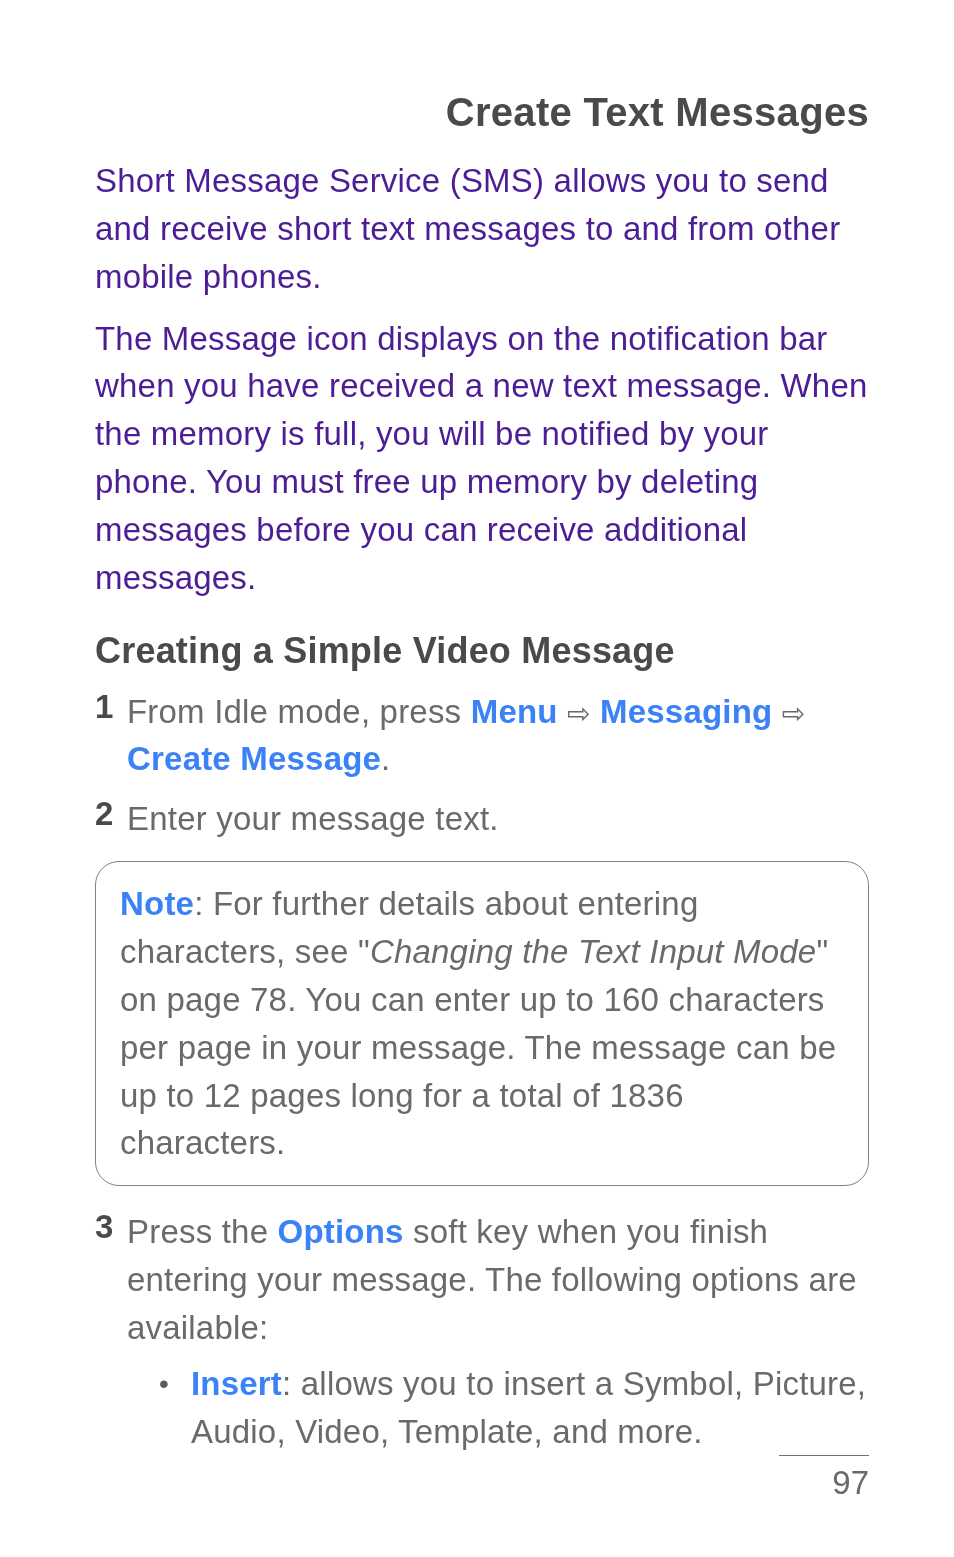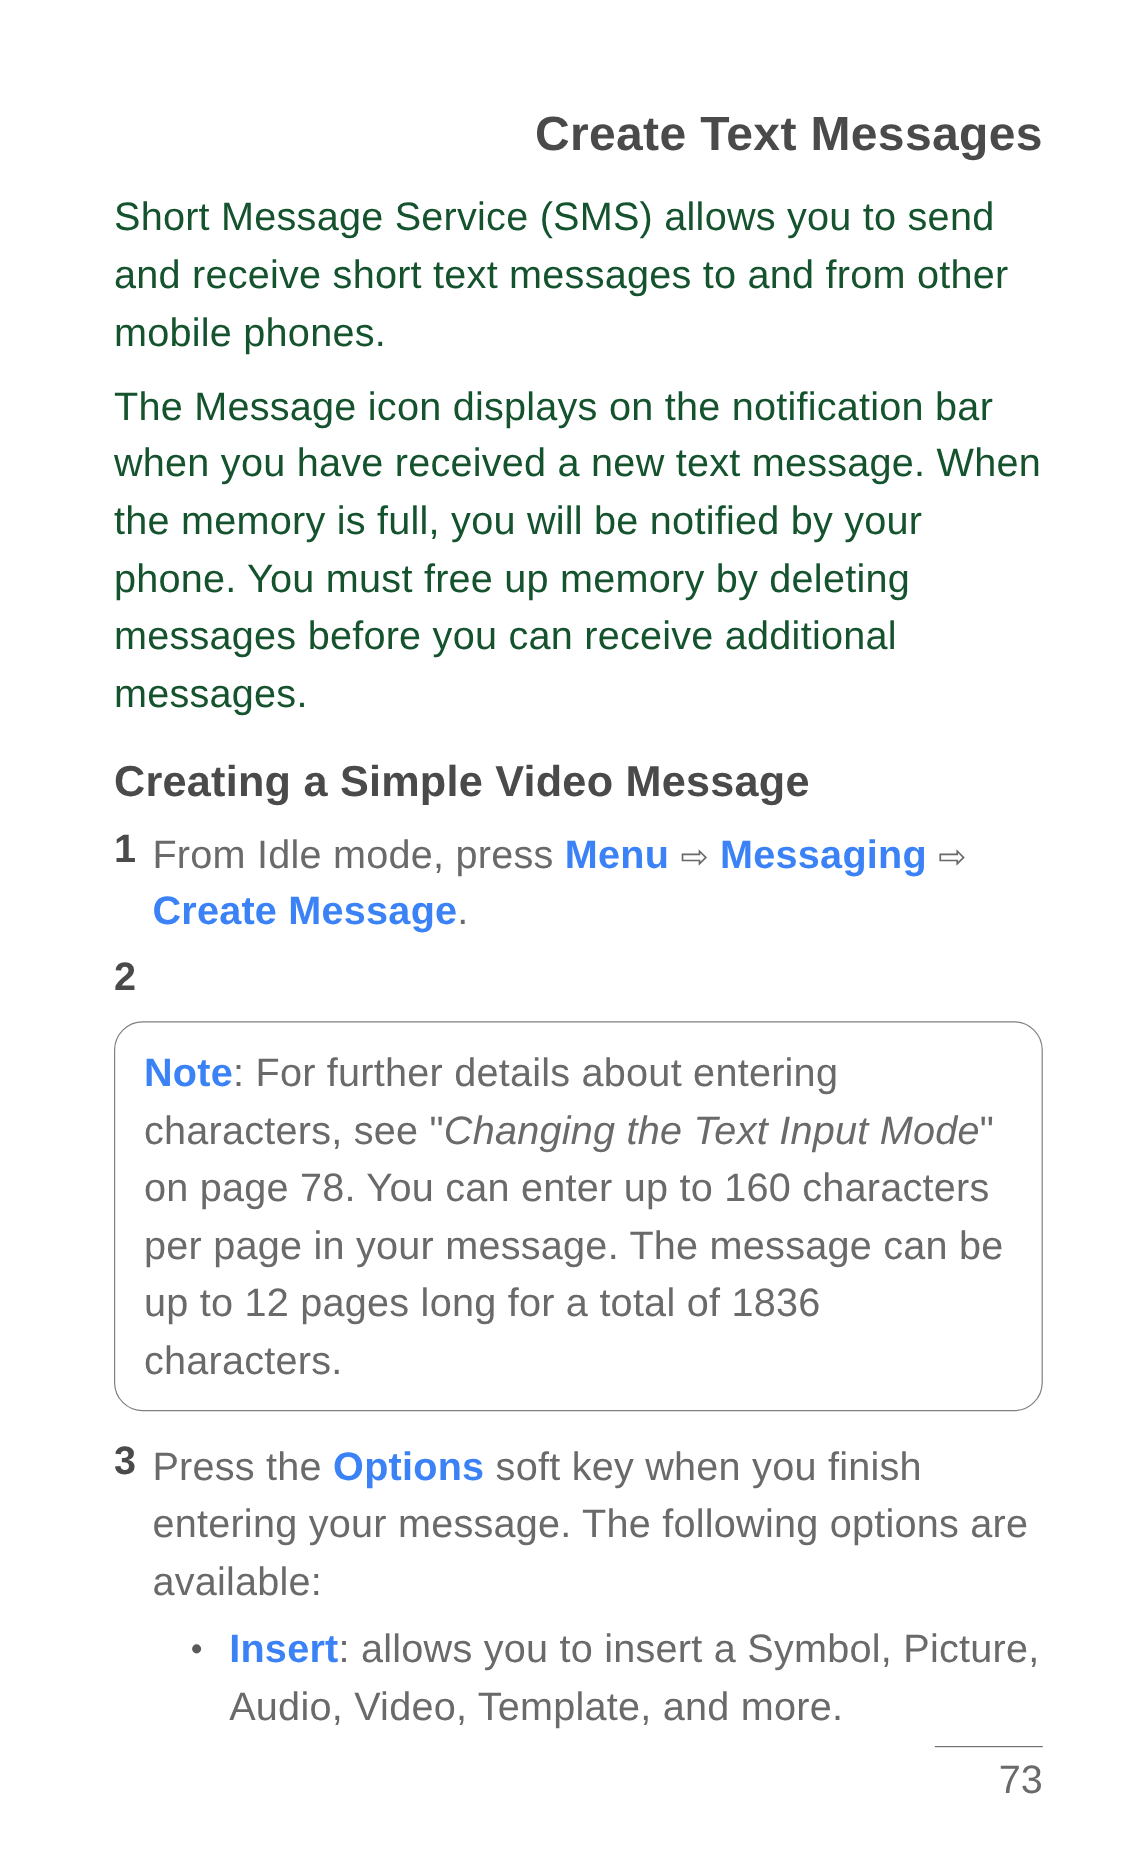--- a/index.html
+++ b/index.html
@@ -20,21 +20,21 @@
       font-size: 40px;
       font-weight: bold;
       color: #4a4a4a;
       margin-bottom: 22px;
       letter-spacing: 0.3px;
       text-align: right;
     }
     .body-text {
       font-size: 33px;
       line-height: 1.45;
-      color: #14532d;
+      color: #4c1d95;
       margin-bottom: 14px;
       letter-spacing: 0.2px;
     }
     .heading-2 {
       font-size: 36px;
       font-weight: bold;
       color: #4a4a4a;
       margin-top: 28px;
       margin-bottom: 16px;
       letter-spacing: 0.2px;
@@ -126,20 +126,21 @@
 
 <div class="list-item">
   <span class="list-num">1</span>
   <span class="list-content">
     <span>From Idle mode, press </span><span class="bold">Menu</span> <span class="arrow">⇨</span> <span class="bold">Messaging</span> <span class="arrow">⇨</span> <span class="bold">Create Message</span><span>.</span>
   </span>
 </div>
 
 <div class="list-item">
   <span class="list-num">2</span>
+  <span class="list-content">Enter your message text.</span>
 </div>
 
 <div class="note-box">
   <span class="bold">Note</span><span>: For further details about entering characters, see "</span><span class="italic">Changing the Text Input Mode</span><span>" on page 78. You can enter up to 160 characters per page in your message. The message can be up to 12 pages long for a total of 1836 characters.</span>
 </div>
 
 <div class="list-item">
   <span class="list-num">3</span>
   <div class="list-content">
     <span>Press the </span><span class="bold">Options</span><span> soft key when you finish entering your message. The following options are available:</span>
@@ -147,14 +148,14 @@
       <span class="bullet">•</span>
       <span class="bullet-content">
         <span class="bold">Insert</span><span>: allows you to insert a Symbol, Picture, Audio, Video, Template, and more.</span>
       </span>
     </div>
   </div>
 </div>
 
 <div class="page-footer">
   <div class="footer-line"></div>
-  <span class="page-num">73</span>
+  <span class="page-num">97</span>
 </div>
 
 </body></html>

